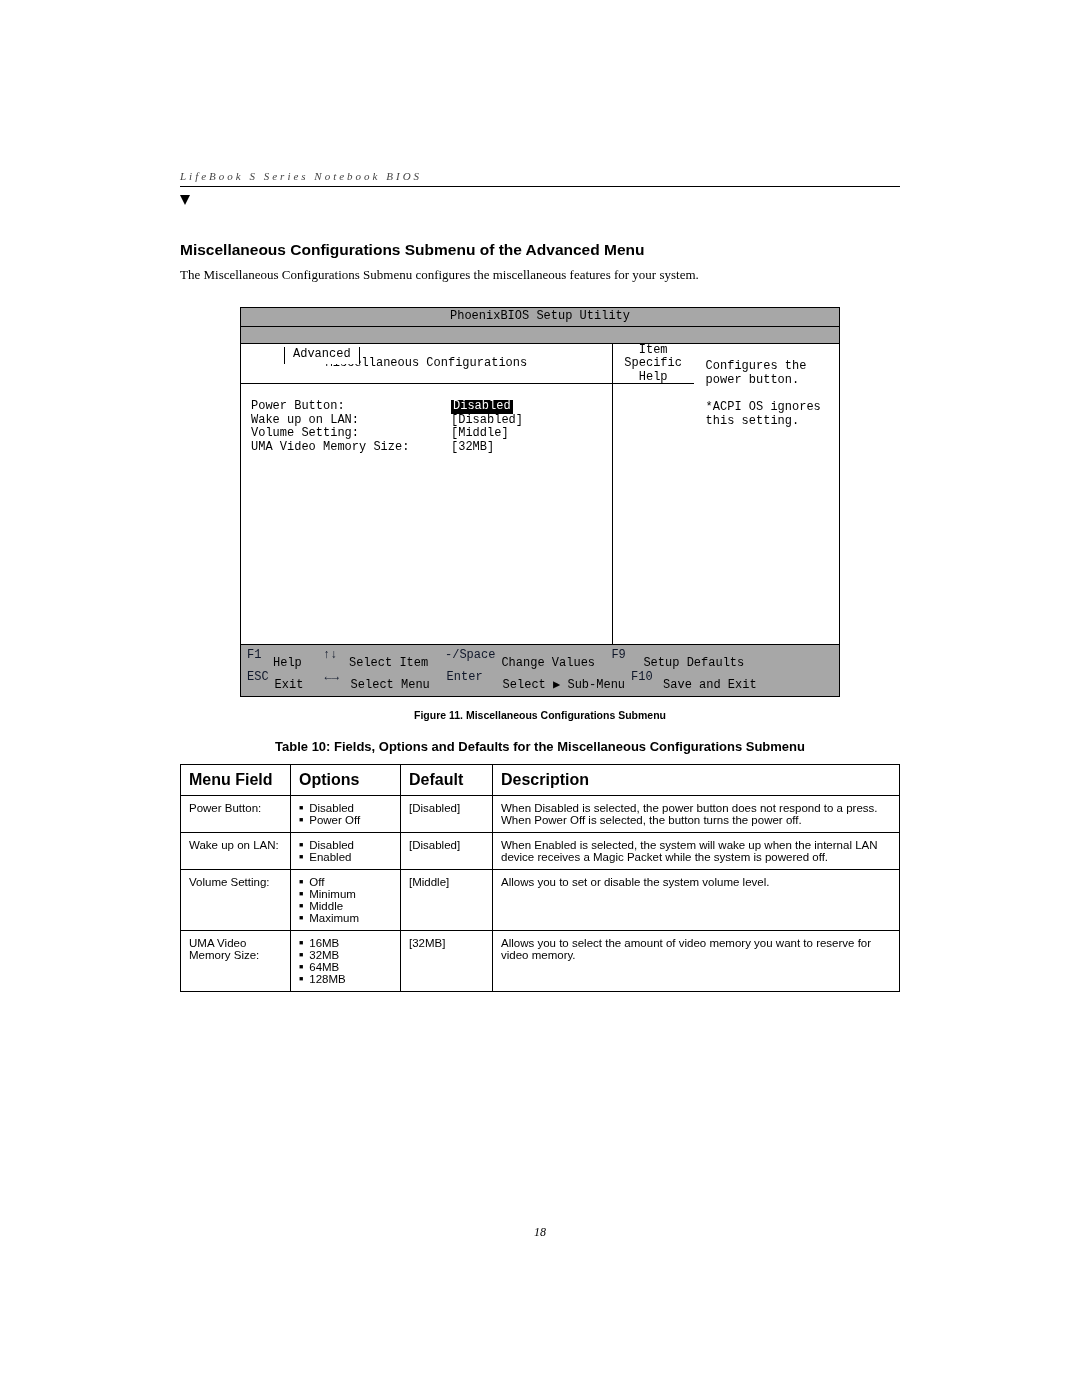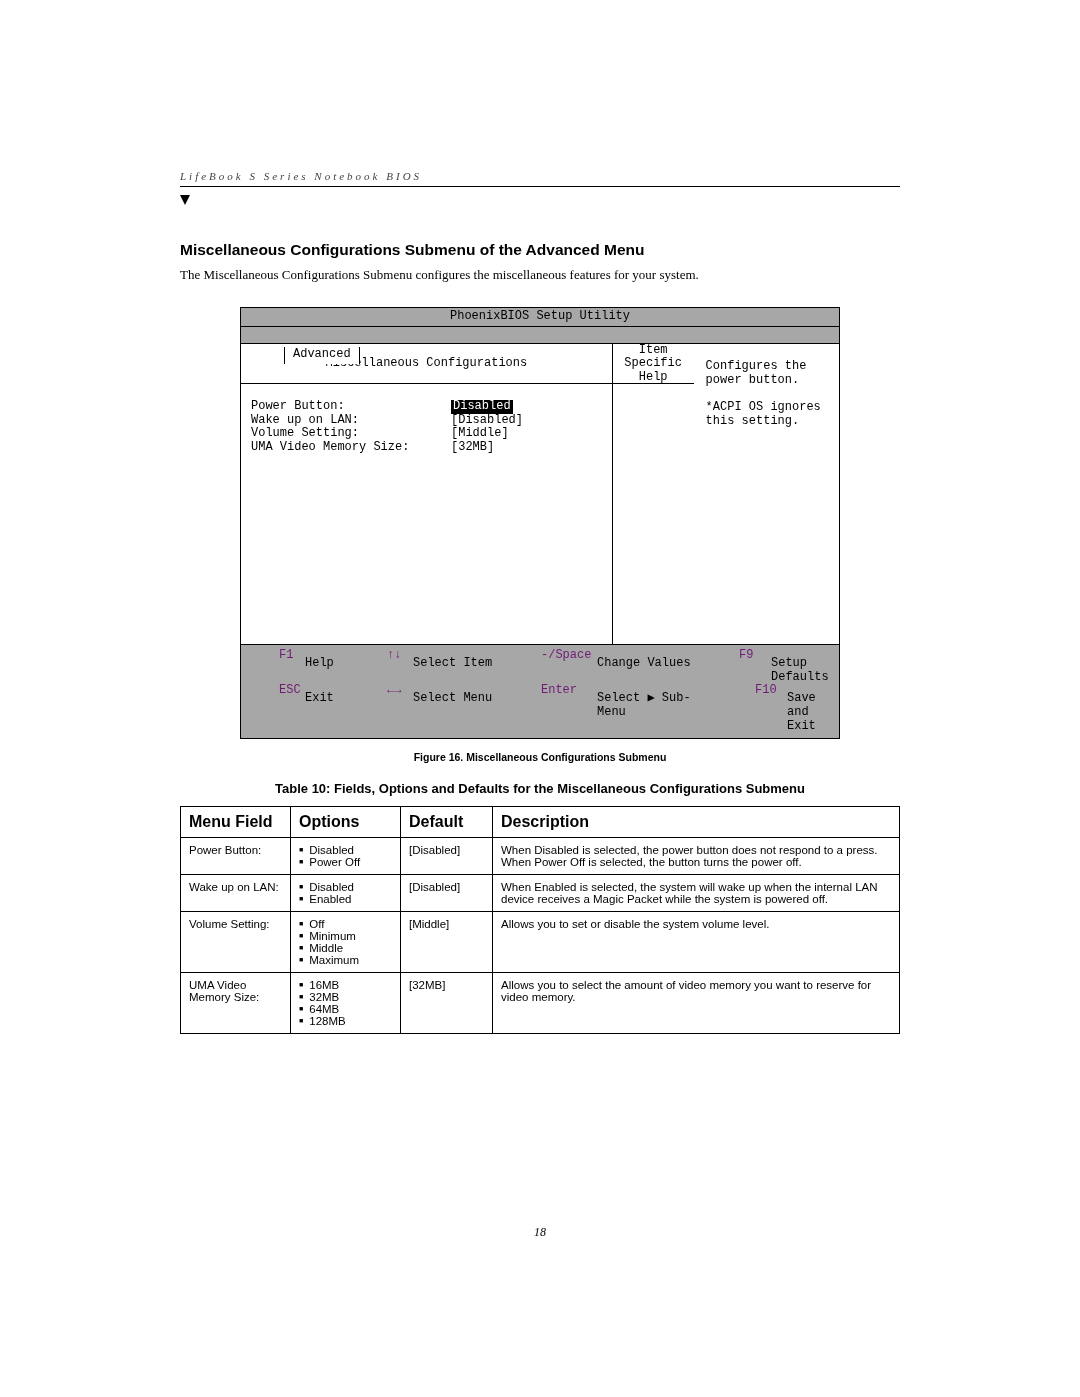--- a/index.html
+++ b/index.html
@@ -107,21 +107,21 @@
   .bios-help {
     padding: 16px 12px;
   }
   .bios-footer {
     background: #a7a7a7;
     padding: 4px 6px;
     border-top: 1px solid #000;
     font-size: 12px;
   }
   .bios-fr { display: flex; gap: 6px; }
-  .bios-fk { color: #701a75; min-width: 26px; margin-left: 32px; }
+  .bios-fk { color: #0f172a; min-width: 26px; }
   .bios-fk.narrow { min-width: 20px; }
   .bios-fd { min-width: 44px; margin-top: 8px; }
   .bios-fd.w2 { min-width: 90px; }
   .bios-fd.w3 { min-width: 104px; }
   .bios-fd.w4 { min-width: 120px; }
   .figure-caption {
     text-align: center;
     font-family: Arial, Helvetica, sans-serif;
     font-weight: bold;
     font-size: 10.5px;
@@ -239,21 +239,21 @@
         <span class="bios-fk narrow">←→</span>
         <span class="bios-fd w2">Select Menu</span>
         <span class="bios-fk" style="min-width:50px">Enter</span>
         <span class="bios-fd w4">Select ▶ Sub-Menu</span>
         <span class="bios-fk">F10</span>
         <span class="bios-fd">Save and Exit</span>
       </div>
     </div>
   </div>
 
-  <div class="figure-caption">Figure 16.  Miscellaneous Configurations Submenu</div>
+  <div class="figure-caption">Figure 11.  Miscellaneous Configurations Submenu</div>
   <div class="table-title">Table 10: Fields, Options and Defaults for the Miscellaneous Configurations Submenu</div>
 
   <table class="opts">
     <thead>
       <tr>
         <th class="col-menu">Menu Field</th>
         <th class="col-opts">Options</th>
         <th class="col-def">Default</th>
         <th>Description</th>
       </tr>

